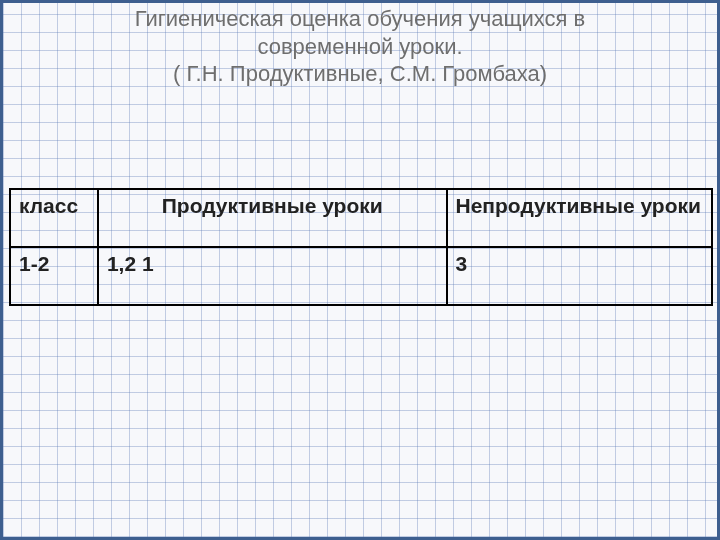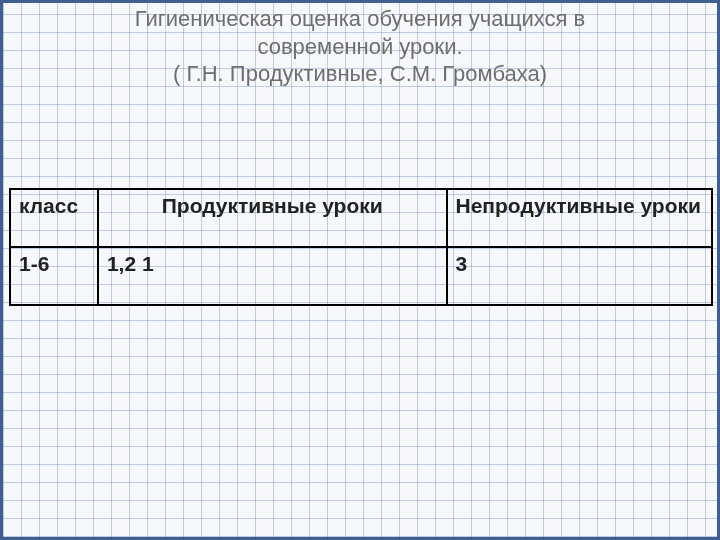--- a/index.html
+++ b/index.html
@@ -76,21 +76,21 @@
         </colgroup>
         <thead>
           <tr>
             <th>класс</th>
             <th class="c2">Продуктивные уроки</th>
             <th class="c3">Непродуктивные уроки</th>
           </tr>
         </thead>
         <tbody>
           <tr>
-            <td>1-6</td>
+            <td>1-2</td>
             <td>1,2  1</td>
             <td>3</td>
           </tr>
         </tbody>
       </table>
     </div>
 
   </div>
 </div>
 

